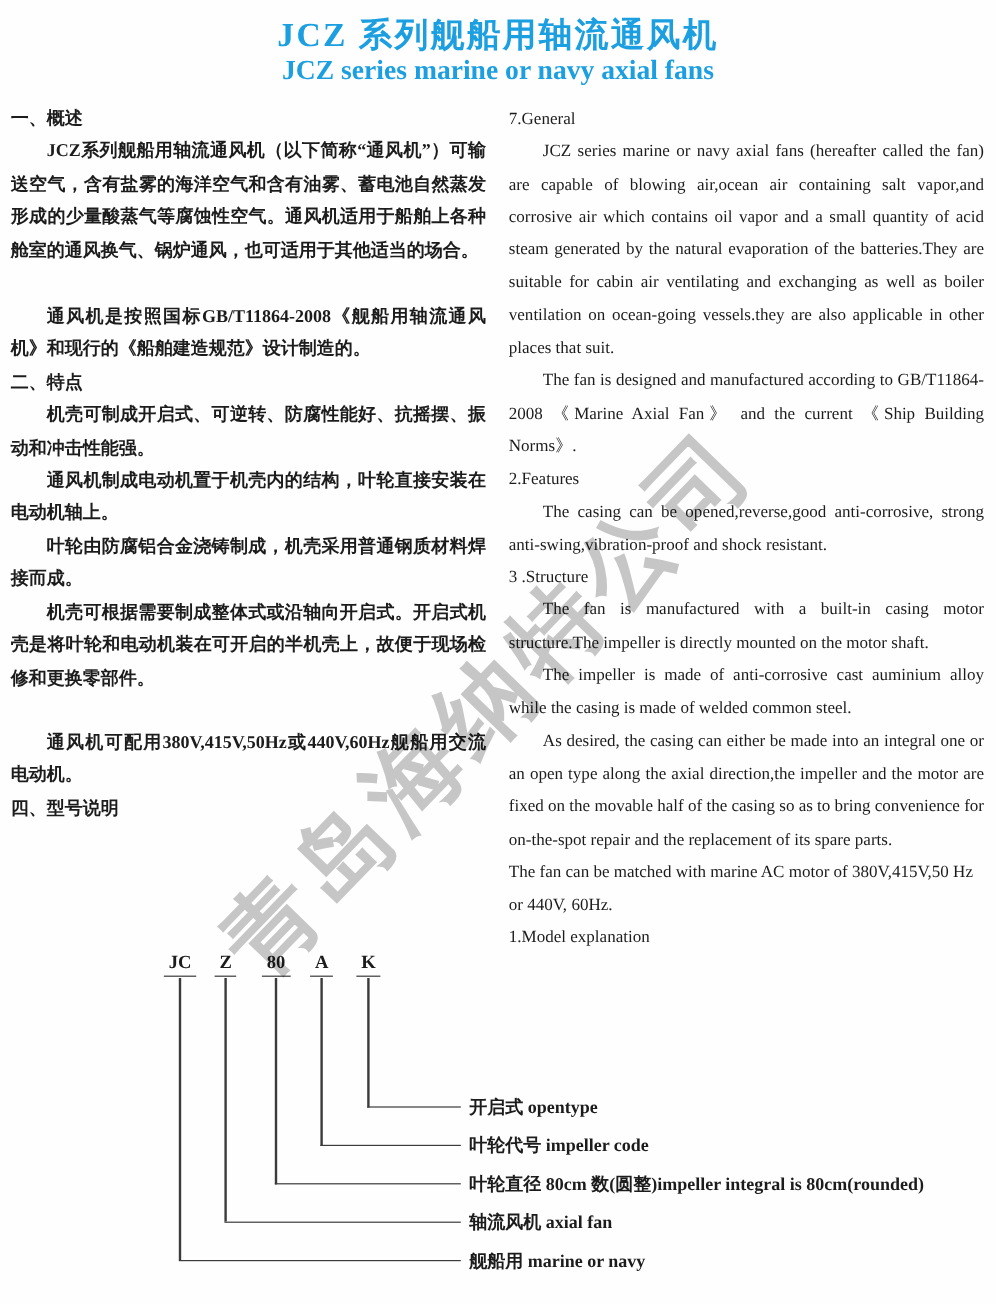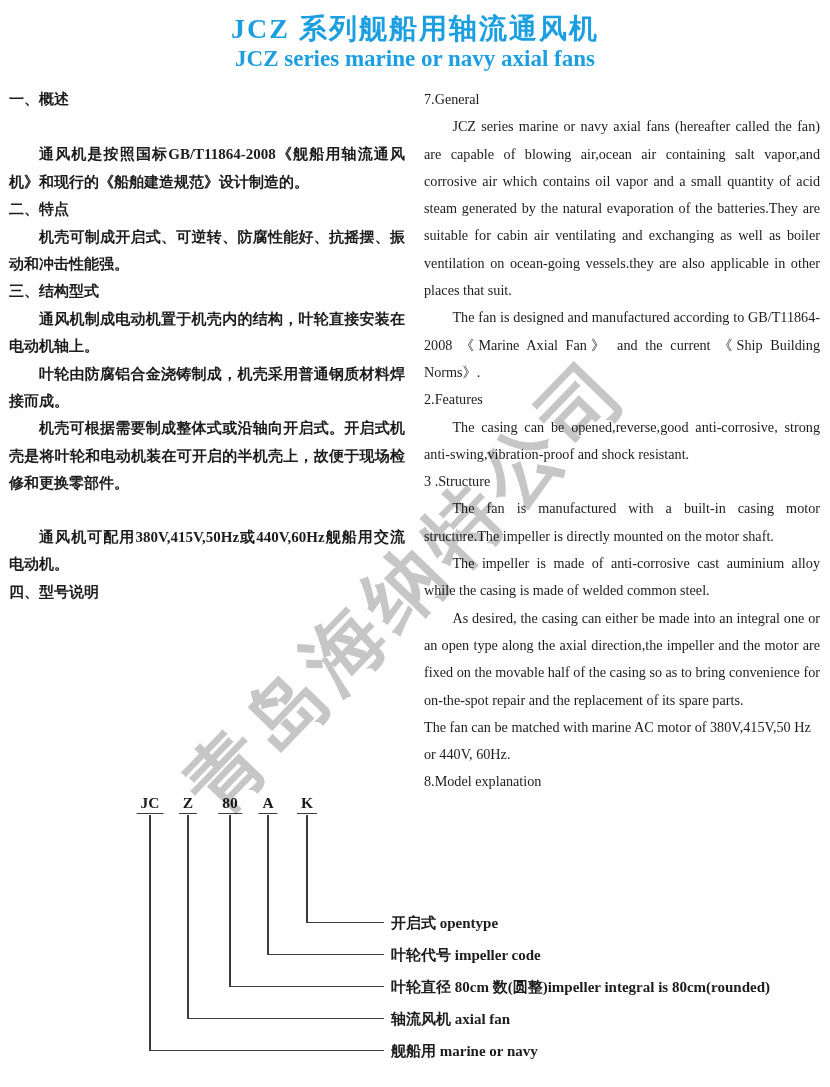--- a/index.html
+++ b/index.html
@@ -81,43 +81,43 @@
 
 <div class="page">
 
   <div class="watermark">青岛海纳特公司</div>
 
   <div class="title-zh">JCZ 系列舰船用轴流通风机</div>
   <div class="title-en">JCZ series marine or navy axial fans</div>
 
   <div class="col col-left">
     <p class="hd">一、概述</p>
+    <p class="ind">JCZ系列舰船用轴流通风机（以下简称“通风机”）可输送空气，含有盐雾的海洋空气和含有油雾、蓄电池自然蒸发形成的少量酸蒸气等腐蚀性空气。通风机适用于船舶上各种舱室的通风换气、锅炉通风，也可适用于其他适当的场合。</p>
     <p class="ind gap-1">通风机是按照国标GB/T11864-2008《舰船用轴流通风机》和现行的《船舶建造规范》设计制造的。</p>
     <p class="hd">二、特点</p>
     <p class="ind">机壳可制成开启式、可逆转、防腐性能好、抗摇摆、振动和冲击性能强。</p>
-    <p class="hd">三、结构型式</p>
     <p class="ind">通风机制成电动机置于机壳内的结构，叶轮直接安装在电动机轴上。</p>
     <p class="ind">叶轮由防腐铝合金浇铸制成，机壳采用普通钢质材料焊接而成。</p>
     <p class="ind">机壳可根据需要制成整体式或沿轴向开启式。开启式机壳是将叶轮和电动机装在可开启的半机壳上，故便于现场检修和更换零部件。</p>
     <p class="ind gap-2">通风机可配用380V,415V,50Hz或440V,60Hz舰船用交流电动机。</p>
     <p class="hd">四、型号说明</p>
   </div>
 
   <div class="col col-right">
     <p class="hd">7.General</p>
     <p class="ind">JCZ series marine or navy axial fans (hereafter called the fan) are capable of blowing air,ocean air containing salt vapor,and corrosive air which contains oil vapor and a small quantity of acid steam generated by the natural evaporation of the batteries.They are suitable for cabin air ventilating and exchanging as well as boiler ventilation on ocean-going vessels.they are also applicable in other places that suit.</p>
     <p class="ind">The fan is designed and manufactured according to GB/T11864-2008 《Marine Axial Fan》 and the current 《Ship Building Norms》.</p>
     <p class="hd">2.Features</p>
     <p class="ind">The casing can be opened,reverse,good anti-corrosive, strong anti-swing,vibration-proof and shock resistant.</p>
     <p class="hd">3 .Structure</p>
     <p class="ind">The fan is manufactured with a built-in casing motor structure.The impeller is directly mounted on the motor shaft.</p>
     <p class="ind">The impeller is made of anti-corrosive cast auminium alloy while the casing is made of welded common steel.</p>
     <p class="ind">As desired, the casing can either be made into an integral one or an open type along the axial direction,the impeller and the motor are fixed on the movable half of the casing so as to bring convenience for on-the-spot repair and the replacement of its spare parts.</p>
     <p class="hd">The fan can be matched with marine AC motor of 380V,415V,50 Hz or 440V, 60Hz.</p>
-    <p class="hd">8.Model explanation</p>
+    <p class="hd">1.Model explanation</p>
   </div>
 
   <div class="diagram">
 
     <span class="code-letter" style="left:150px;text-align:center;">JC</span>
     <span class="code-letter" style="left:188px;">Z</span>
     <span class="code-letter" style="left:230px;">80</span>
     <span class="code-letter" style="left:268px;">A</span>
     <span class="code-letter" style="left:307px;">K</span>
 

